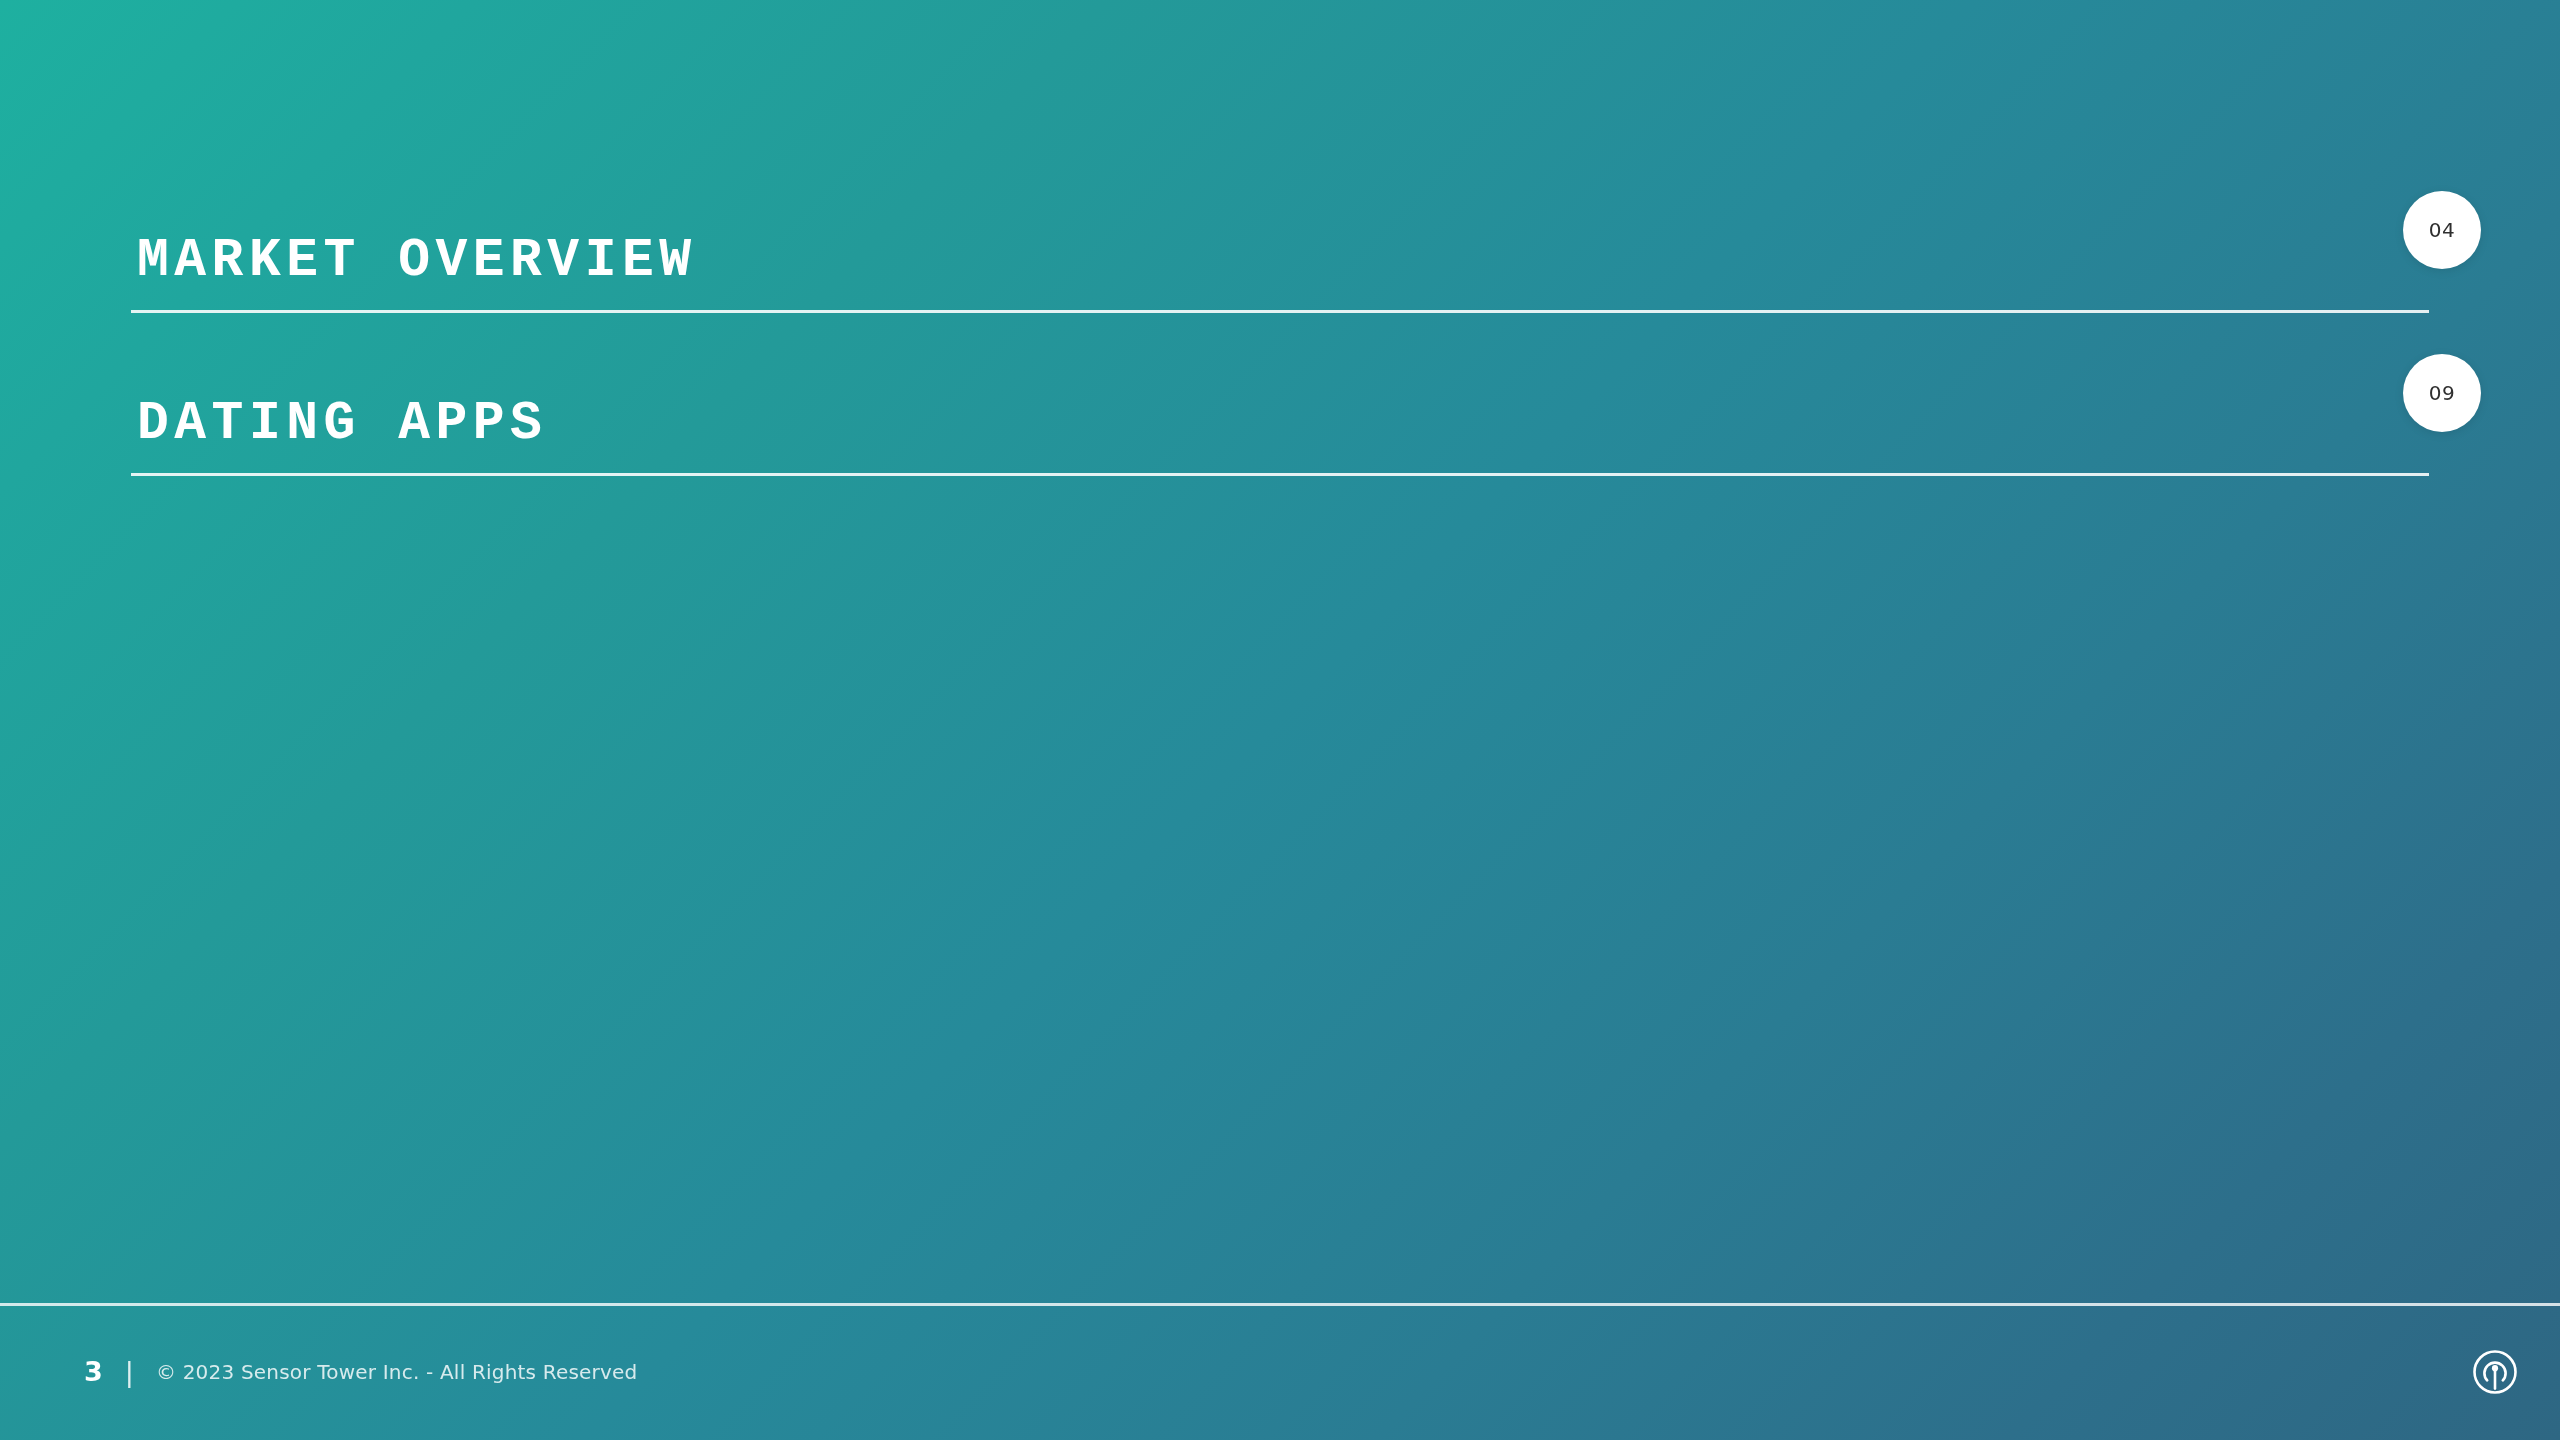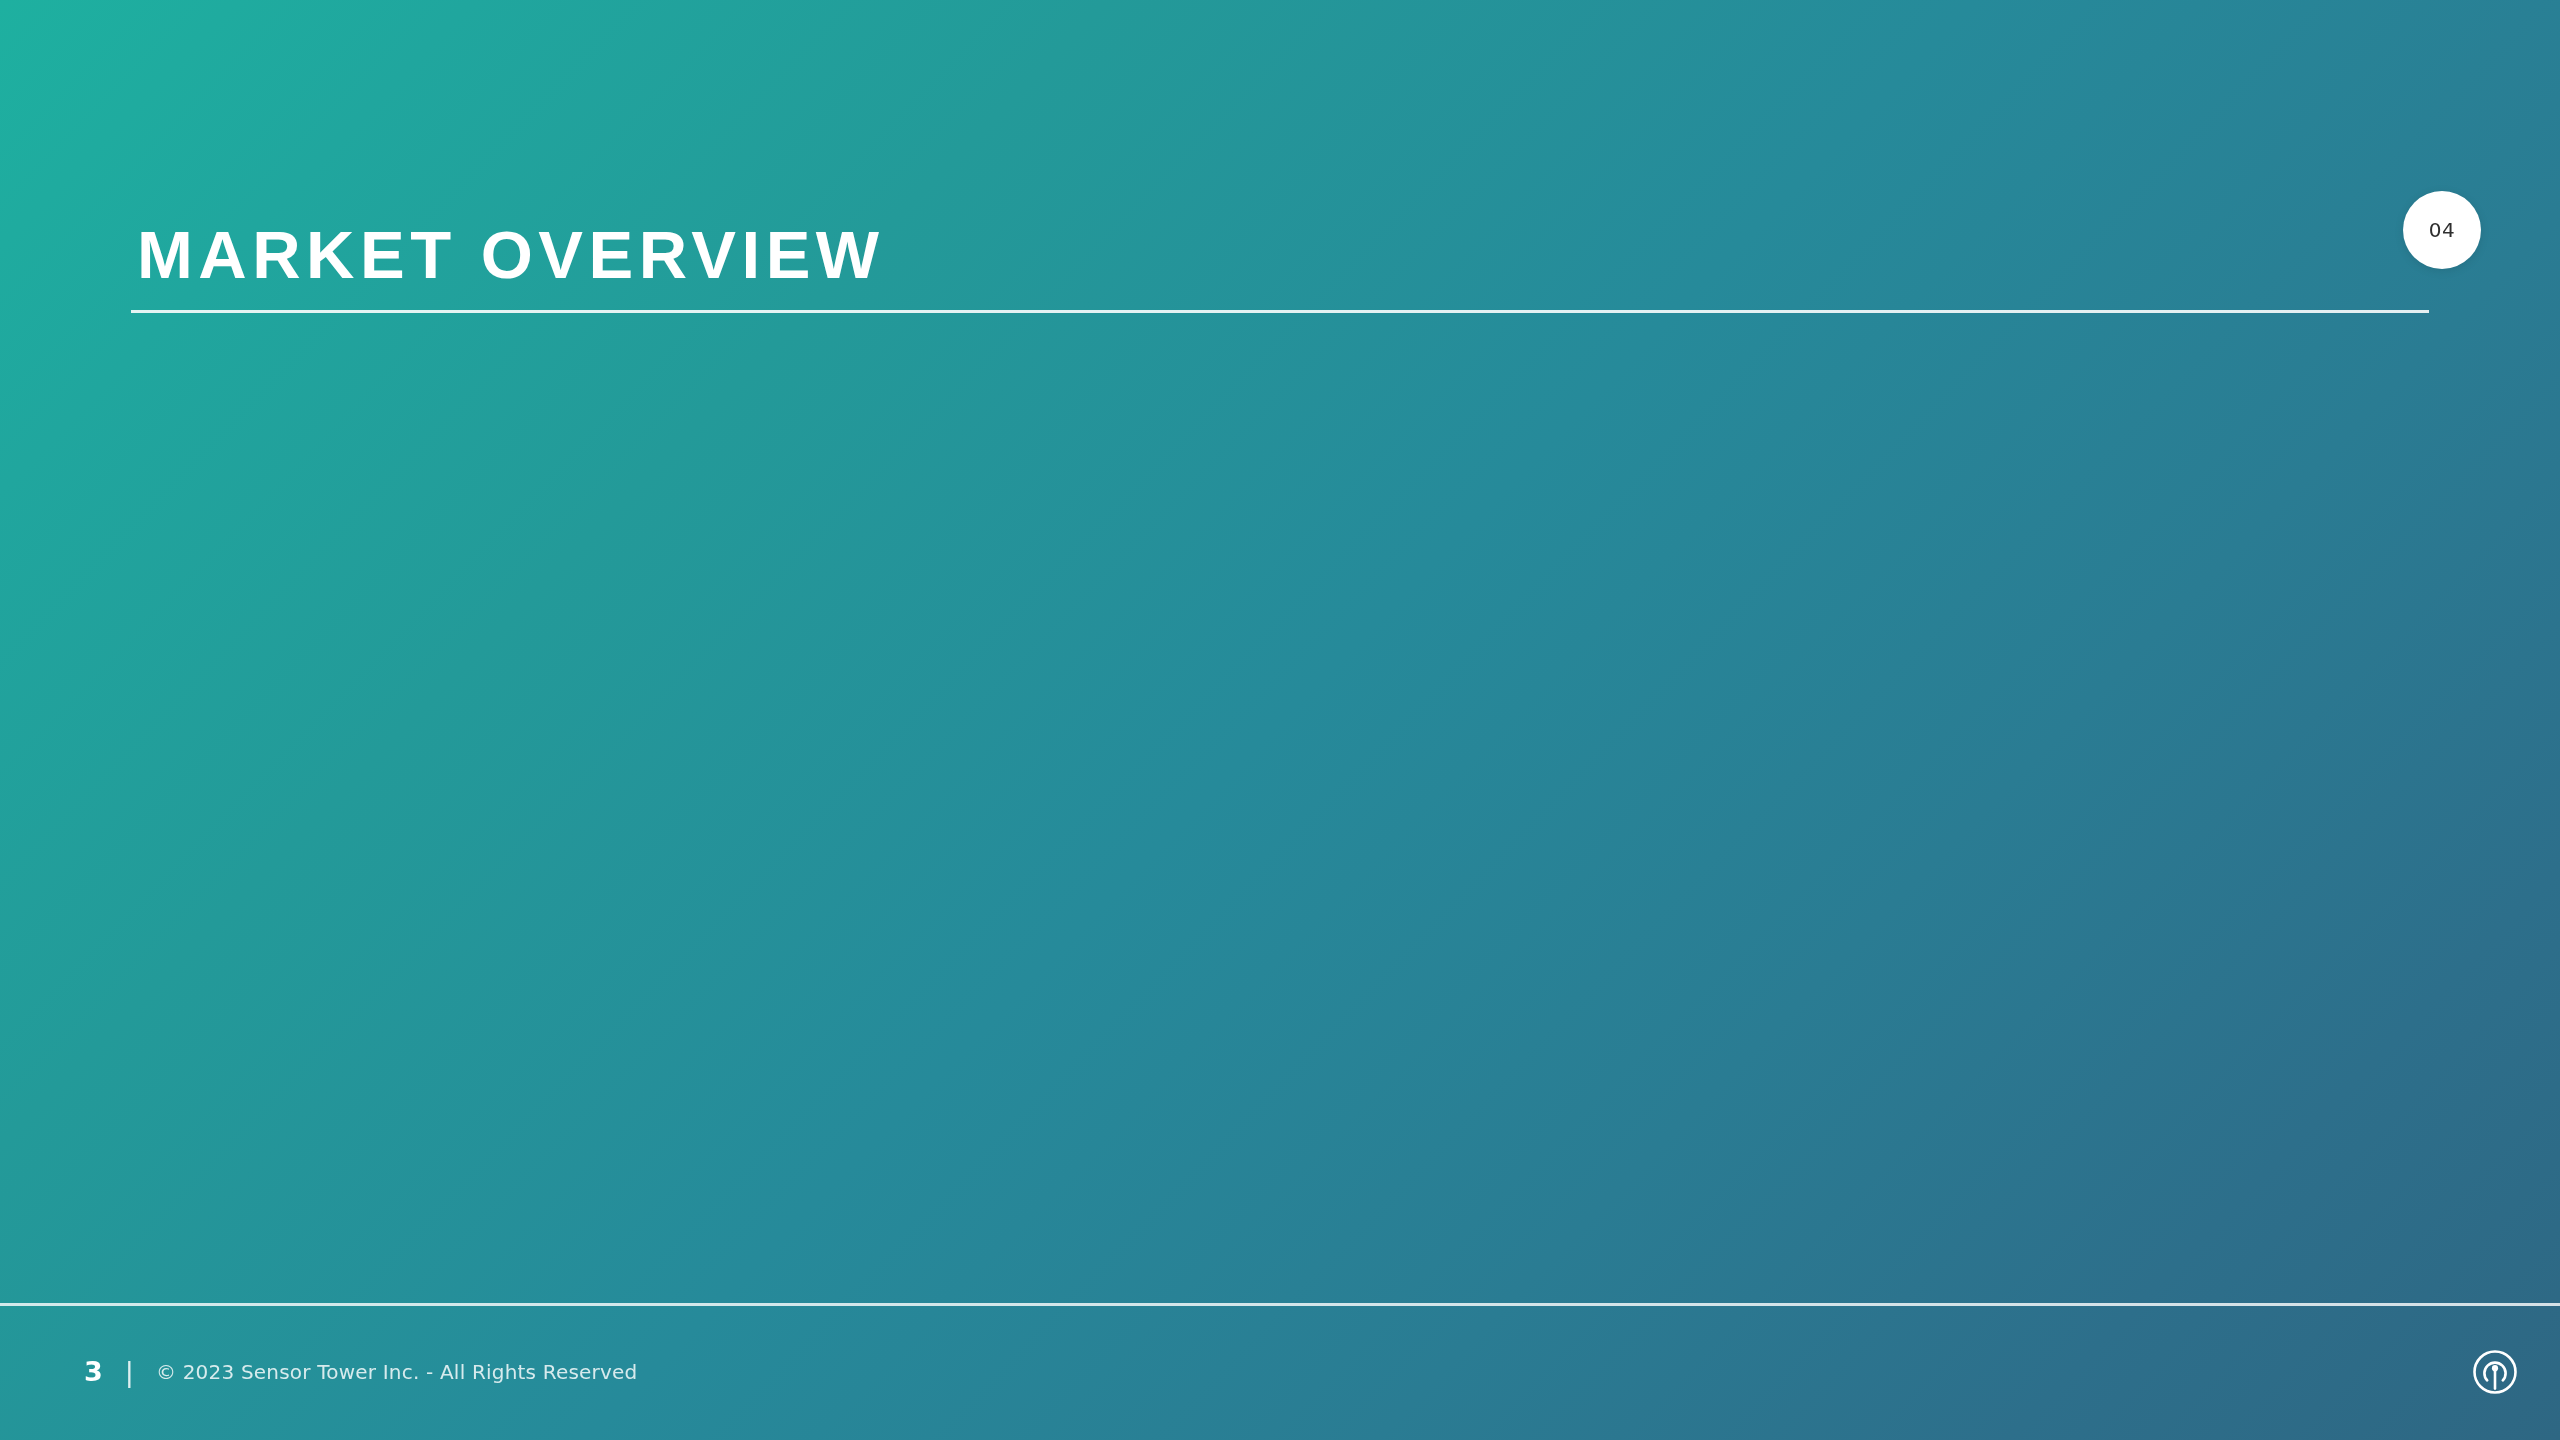--- a/index.html
+++ b/index.html
@@ -40,22 +40,22 @@
     border-bottom: 3px solid rgba(255,255,255,0.88);
     box-sizing: border-box;
   }
 
   .agenda-title {
     position: absolute;
     left: 6px;
     bottom: 22px;
     margin: 0;
     color: #ffffff;
-    font-family: Liberation Sans, sans-serif;
-    font-size: 67px;
+    font-family: Liberation Mono, monospace;
+    font-size: 53px;
     font-weight: 700;
     letter-spacing: 5.5px;
     line-height: 1;
     white-space: nowrap;
     text-transform: uppercase;
   }
 
   .agenda-badge {
     position: absolute;
     right: -52px;
@@ -144,20 +144,24 @@
 
 <div class="slide">
 
   <div class="agenda">
 
     <div class="agenda-row">
       <h2 class="agenda-title">MARKET OVERVIEW</h2>
       <div class="agenda-badge">04</div>
     </div>
 
+    <div class="agenda-row">
+      <h2 class="agenda-title">DATING APPS</h2>
+      <div class="agenda-badge">09</div>
+    </div>
 
 
 
   </div>
 
   <div class="footer-rule"></div>
 
   <div class="footer">
     <div class="footer-left">
       <span class="footer-page">3</span>

